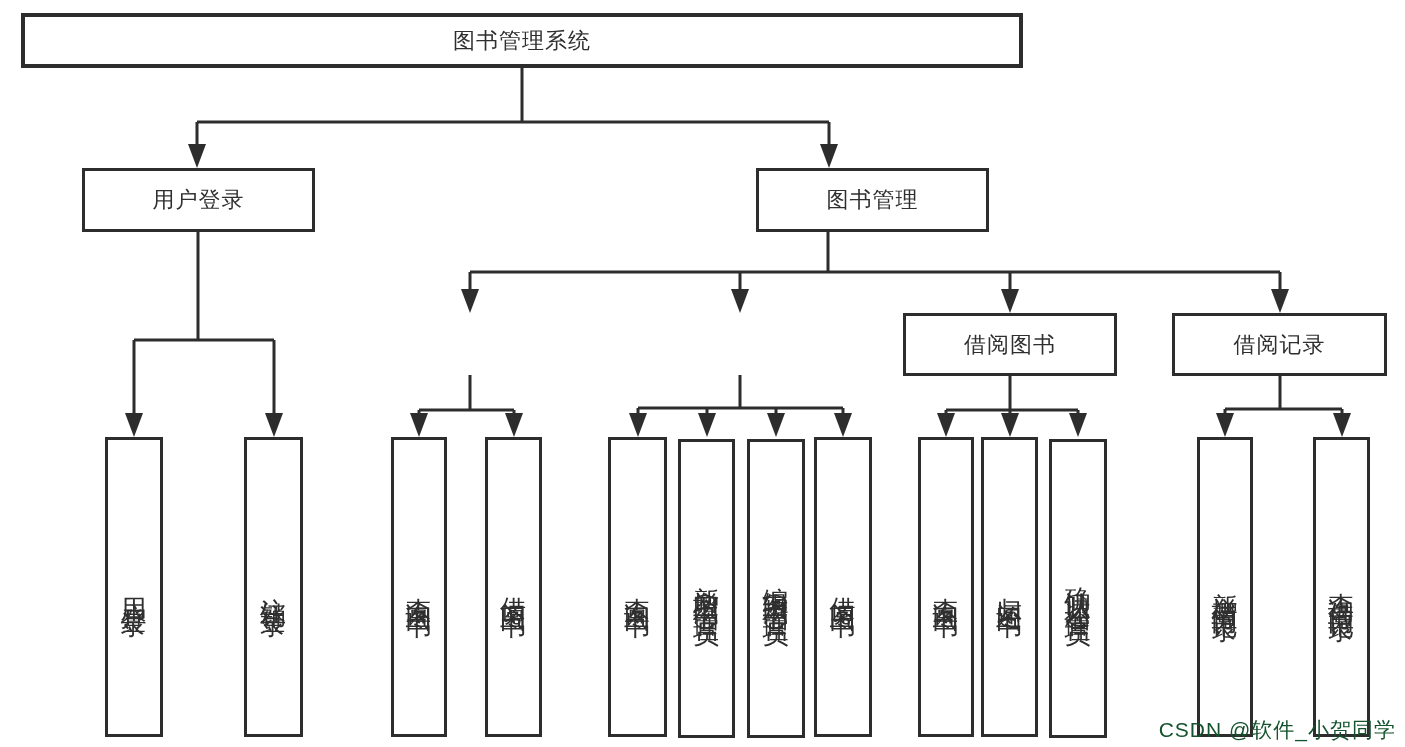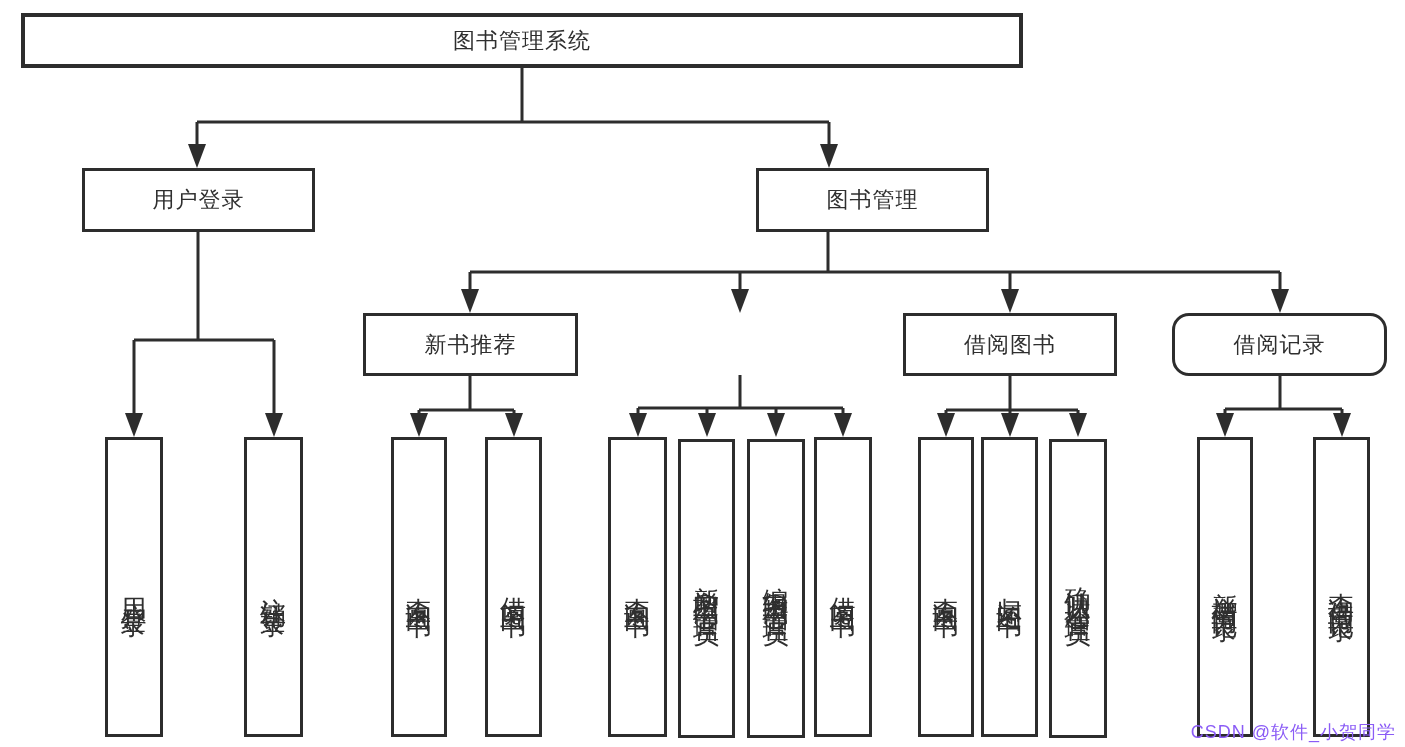--- a/index.html
+++ b/index.html
@@ -15,21 +15,21 @@
     border:3px solid #2d2d2d;box-sizing:border-box;
     display:flex;align-items:center;justify-content:center;
   }
   .hlabel{font-size:22px;letter-spacing:1px;white-space:nowrap;}
   .vtext{
     writing-mode:vertical-rl;text-orientation:mixed;
     font-size:26px;line-height:1;letter-spacing:5px;white-space:nowrap;
   }
   .watermark{
     position:absolute;right:9px;bottom:3px;z-index:3;
-    font-size:18px;color:#8b5cf6;letter-spacing:1px;white-space:nowrap;
+    font-size:21px;color:#14532d;letter-spacing:1px;white-space:nowrap;
   }
 </style>
 </head>
 <body>
 
 <div class="stage">
 
   <svg class="connectors" width="1405" height="747" viewBox="0 0 1405 747">
     <g stroke="#2d2d2d" stroke-width="3" fill="none">
 
@@ -77,27 +77,24 @@
     <span class="hlabel">图书管理系统</span>
   </div>
 
   <div class="node" style="left:82px;top:168px;width:233px;height:64px;">
     <span class="hlabel">用户登录</span>
   </div>
   <div class="node" style="left:712px;top:168px;width:233px;height:64px;margin-left:44px;">
     <span class="hlabel">图书管理</span>
   </div>
 
-  <div class="node" style="left:363px;top:313px;width:215px;height:63px;">
-    <span class="hlabel">新书推荐</span>
-  </div>
   <div class="node" style="left:903px;top:313px;width:214px;height:63px;">
     <span class="hlabel">借阅图书</span>
   </div>
-  <div class="node" style="left:1172px;top:313px;width:215px;height:63px;border-radius:17px;">
+  <div class="node" style="left:1172px;top:313px;width:215px;height:63px;">
     <span class="hlabel">借阅记录</span>
   </div>
 
   <div class="node" style="left:105px;top:437px;width:58px;height:300px;">
     <span class="vtext">用户登录</span>
   </div>
   <div class="node" style="left:244px;top:437px;width:59px;height:300px;">
     <span class="vtext">注销登录</span>
   </div>
 

